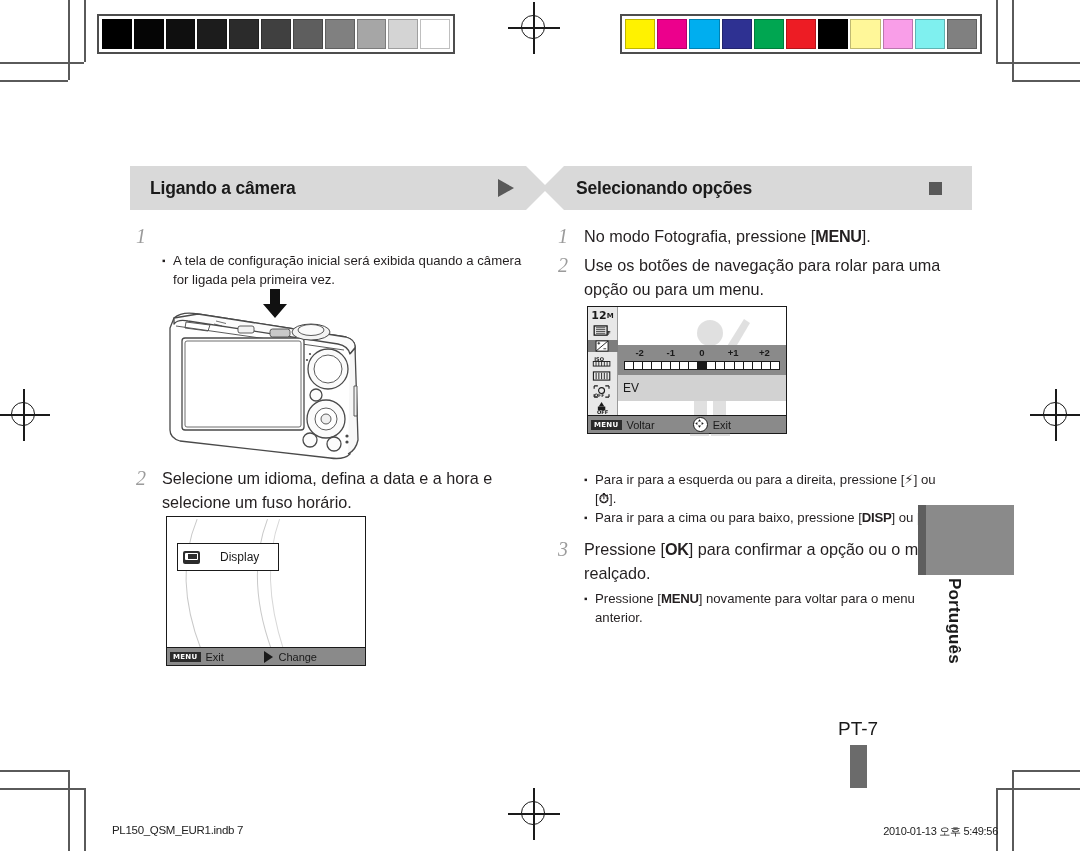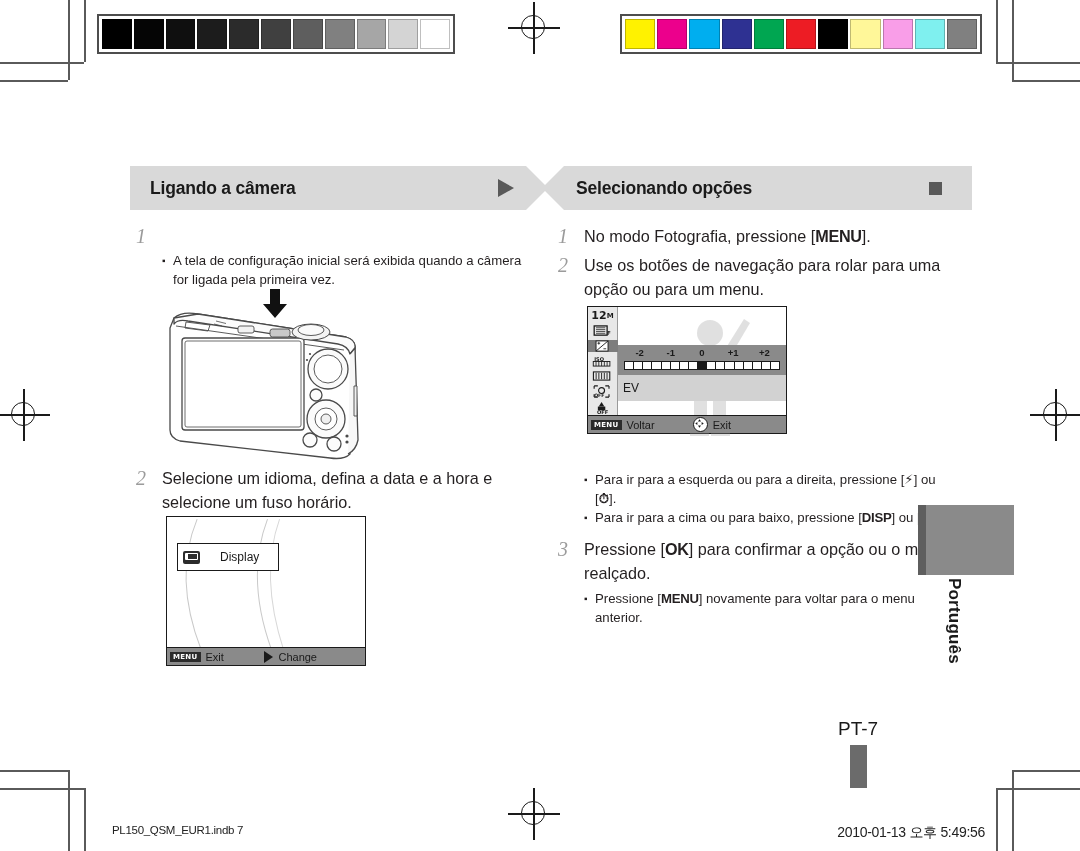--- a/index.html
+++ b/index.html
@@ -169,21 +169,21 @@
   .side-lang {
     position: absolute; left: 938px; top: 578px; width: 26px; height: 110px;
     writing-mode: vertical-rl; font-size: 17px; font-weight: bold; color: #1a1a1a;
     letter-spacing: 0.2px;
   }
   .page-num { position: absolute; left: 838px; top: 718px; font-size: 19px; color: #1a1a1a; }
   .page-bar { position: absolute; left: 850px; top: 745px; width: 17px; height: 43px; background: #6b6b6b; }
 
   
   .footer-l { position: absolute; left: 112px; top: 824px; font-size: 11.5px; color: #222; letter-spacing: -0.3px; }
-  .footer-r { position: absolute; right: 95px; top: 824px; font-size: 14px; color: #222; letter-spacing: -0.3px; margin-left: 47px; }
+  .footer-r { position: absolute; right: 82px; top: 824px; font-size: 11px; color: #222; letter-spacing: -0.3px; margin-left: 47px; }
 </style>
 </head>
 <body>
 
 <div class="cropline h" style="left:0;top:80px;width:68px;"></div>
 <div class="cropline v" style="left:68px;top:0;height:80px;"></div>
 <div class="cropline h" style="left:0;top:62px;width:84px;"></div>
 <div class="cropline v" style="left:84px;top:0;height:62px;"></div>
 
 <div class="cropline h" style="left:1012px;top:80px;width:68px;"></div>

